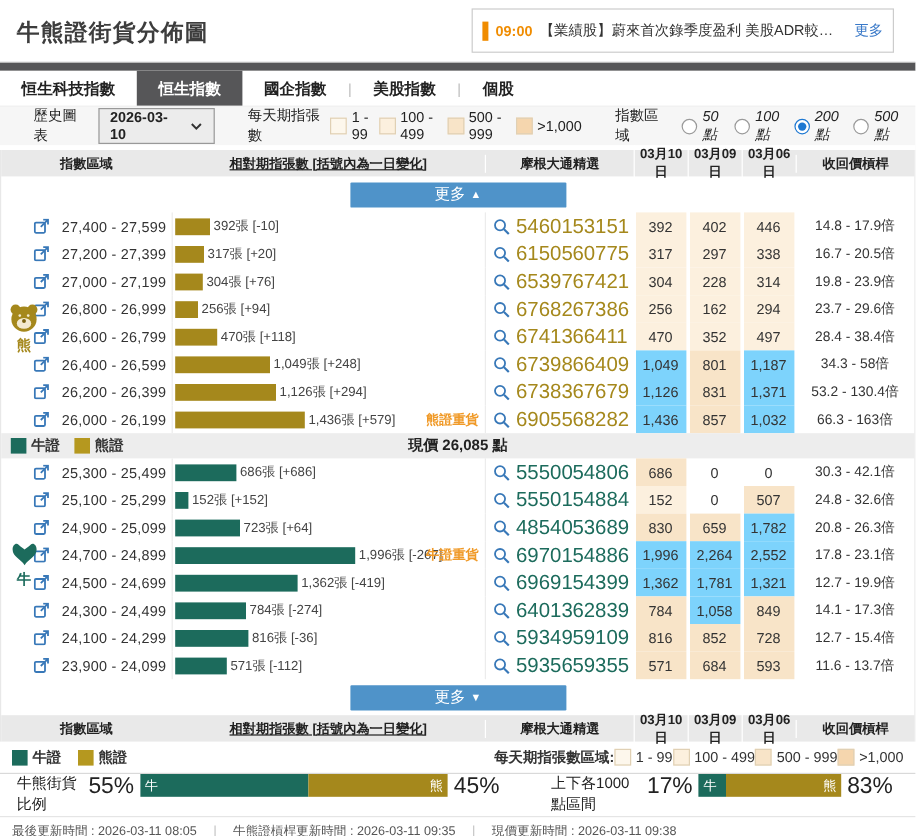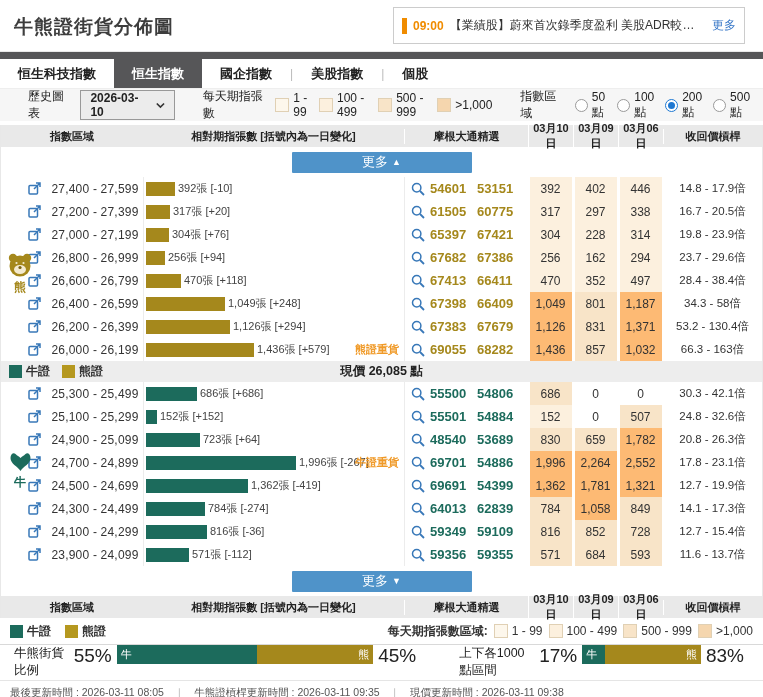--- a/index.html
+++ b/index.html
@@ -25,52 +25,52 @@
   .tab-sep { display:flex; align-items:center; color:#bbb; font-size:12px; }
 
   
   .controls { height:36px; background:#f6f6f6; display:flex; align-items:center; font-size:12px; color:#222;
     padding:0 10px 0 28px; gap:6px; border-bottom:4px solid #fff;}
   .dd { display:inline-flex; align-items:center; gap:16px; border:1px solid #999; background:#ececec;
     padding:0 9px; font-weight:bold; cursor:pointer; margin-left:6px;}
   .dd svg { display:block; }
   .grp-label { margin-left:22px; }
   .swatch { width:14px; height:14px; border:1px solid #e0d0b4; display:inline-block; flex:0 0 auto; }
-  .bucket-item { display:flex; align-items:center; gap:4px; margin-left:6px; }
+  .bucket-item { display:flex; align-items:center; gap:4px; }
   .zone-item { display:flex; align-items:center; gap:4px; margin-left:8px; cursor:pointer;}
   .radio { width:13px; height:13px; border:1px solid #9a9a9a; border-radius:50%; background:#fff; position:relative; flex:0 0 auto;}
   .radio.sel { border-color:#1e78d2; }
   .radio.sel::after { content:''; position:absolute; inset:2px; border-radius:50%; background:#1e78d2; }
 
   
   .tbl { border-left:1px solid #e8e8e8; border-right:1px solid #e8e8e8; }
   .thead { height:22px; background:#e9e9e9; display:flex; align-items:center; font-size:11px; font-weight:bold; color:#222;}
   .th { text-align:center; }
-  .th.c1{ width:142px; } .th.c2{ width:261px; } .th.c3{ width:124px; border-left:1px solid #fff;}
+  .th.c1{ width:142px; } .th.c2{ width:261px;text-decoration:underline; } .th.c3{ width:124px; border-left:1px solid #fff;}
   .th.d { width:45px; border-left:1px solid #fff; }
   .th.lev { flex:1; border-left:1px solid #fff; }
   .morebar { height:30px; display:flex; align-items:center; justify-content:center; }
   .morebtn { width:180px; height:21px; background:#4f93c9; color:#fff; font-size:13px; border:none;
     display:flex; align-items:center; justify-content:center; gap:4px; cursor:pointer; border-radius:1px;}
   .morebtn .arr { font-size:9px; }
 
   .sect { position:relative; }
   .row { display:grid; grid-template-columns:46px 96px 261px 26px 47px 51px 45px 45px 45px 1fr;
     height:23px; align-items:center; font-size:12px; color:#333; }
   .c-link { display:flex; justify-content:flex-end; padding-right:6px; cursor:pointer;}
   .c-range { text-align:center; letter-spacing:0.2px;}
   .c-bar { border-left:1px solid #ececec; height:100%; display:flex; align-items:center; position:relative; padding-left:2px;}
   .bar { height:14px; flex:0 0 auto; }
   .bar.bear { background:#a5881c; } .bar.bull { background:#1c6b5c; }
   .bar-label { font-size:11px; color:#444; margin-left:3px; white-space:nowrap;}
   .heavy { position:absolute; right:5px; font-size:11px; font-weight:bold; color:#f09a28; white-space:nowrap;}
   .c-mag { border-left:1px solid #ececec; height:100%; display:flex; align-items:center; justify-content:center; cursor:pointer;}
-  .c-code { font-weight:bold; font-size:13px; cursor:pointer; }
+  .c-code { font-weight:normal; font-size:17px; cursor:pointer; }
   .c-code.bear { color:#a5881c; } .c-code.bull { color:#1c6b5c; }
-  .c-val { height:100%; margin:0 1.5px; display:flex; align-items:center; justify-content:center; font-size:12px; color:#333;} .b2{background:#fcf0de;} .b3{background:#f8e4c8;} .b4{background:#fdba74;text-align:center;}
+  .c-val { height:100%; margin:0 1.5px; display:flex; align-items:center; justify-content:center; font-size:12px; color:#333;} .b2{background:#fcf0de;} .b3{background:#f8e4c8;} .b4{background:#7dd3fc;text-align:center;}
   .c-lev { text-align:center; font-size:11.5px; }
   .side-badge { position:absolute; width:34px; text-align:center; left:2px; }
   .side-badge .cn { font-size:12px; font-weight:bold; display:block; margin-top:-2px;}
   .side-badge.bear-b { top:76px; color:#a5881c; }
   .side-badge.bull-b { top:68px; color:#1c6b5c; }
 
   .divider { height:21px; background:#ededed; display:flex; align-items:center; position:relative; font-size:12px;}
   .divider .leg { display:flex; align-items:center; gap:12px; padding-left:8px; font-weight:bold; color:#333;}
   .leg-item { display:flex; align-items:center; gap:4px; }
   .leg-sw { width:13px; height:13px; display:inline-block;}
@@ -137,21 +137,21 @@
         <span class="bucket-item">
           <span class="swatch" style="background: rgb(248, 228, 200);"></span>
           <span>500 - 999</span>
         </span>
         <span class="bucket-item">
           <span class="swatch" style="background: rgb(245, 214, 174);"></span>
           <span>&gt;1,000</span>
         </span>
       </span>
     <span class="grp-label">指數區域</span>
-    <span id="zones" style="display:flex;align-items:flex-end;">
+    <span id="zones" style="display:flex;align-items:flex-end;font-style:italic;">
         <span class="zone-item">
           <span class="radio"></span>
           <span>50點</span>
         </span>
         <span class="zone-item">
           <span class="radio"></span>
           <span>100點</span>
         </span>
         <span class="zone-item">
           <span class="radio sel"></span>

